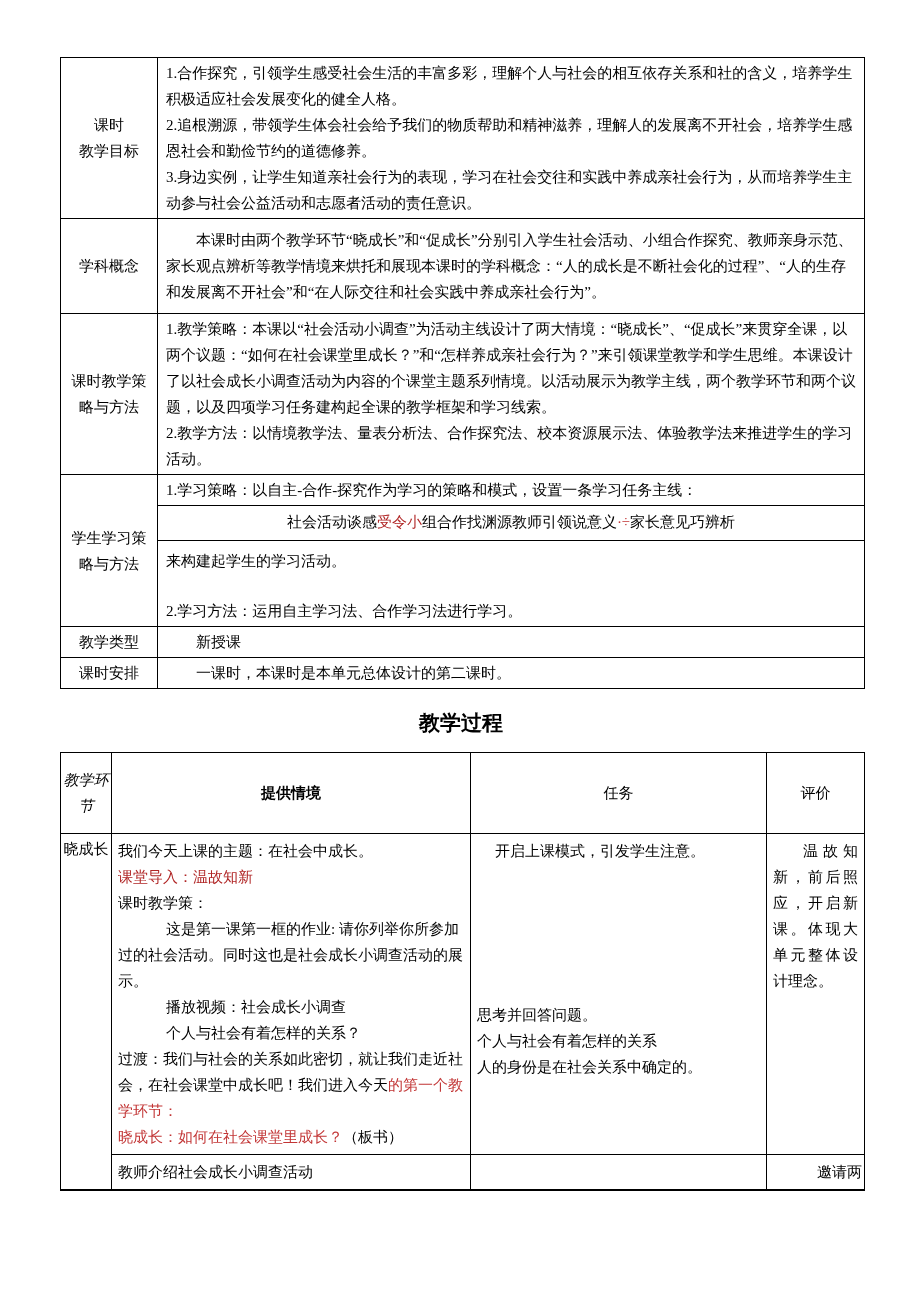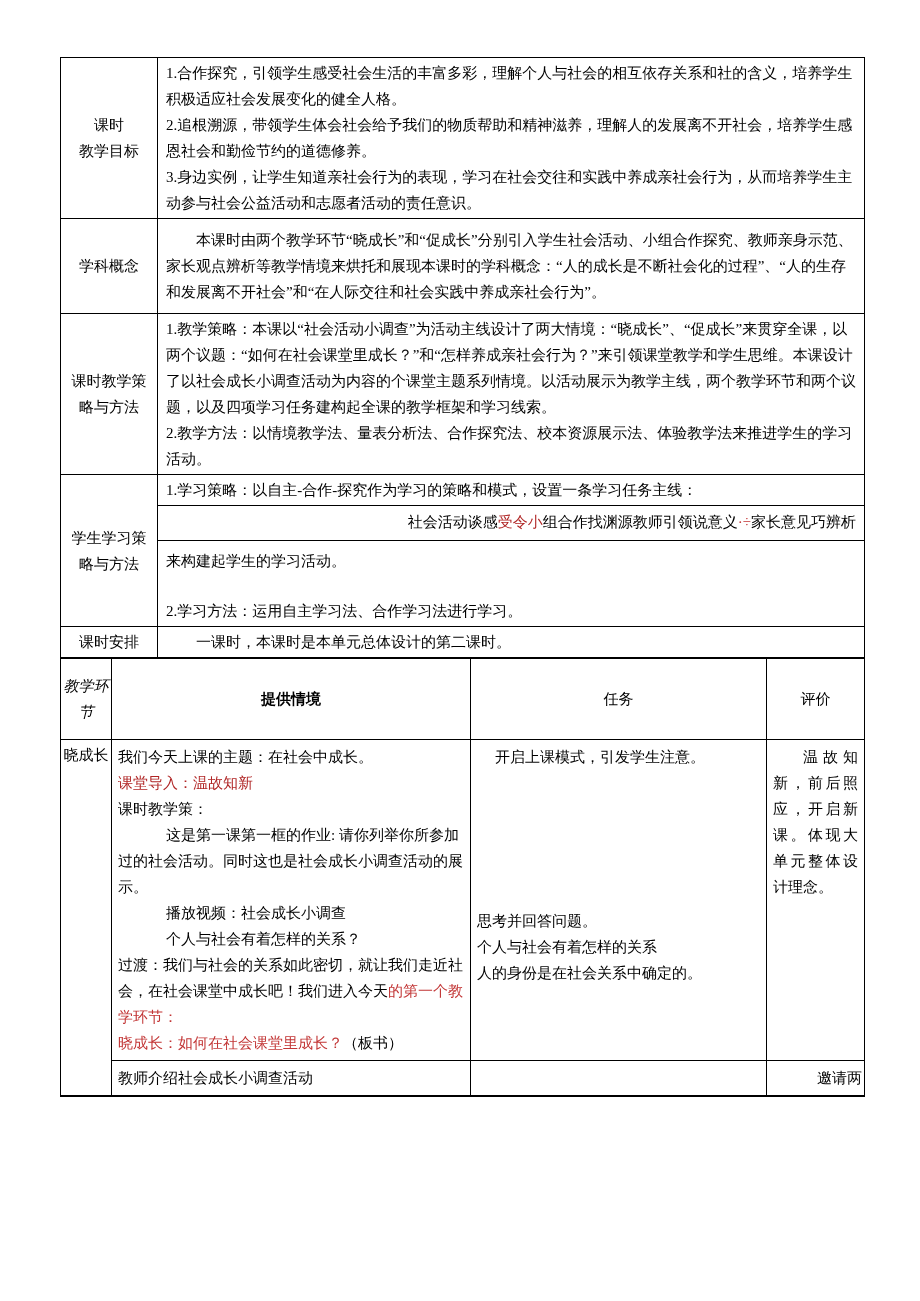--- a/index.html
+++ b/index.html
@@ -30,21 +30,21 @@
     padding: 2px 8px;
   }
   .t1 .content { vertical-align: middle; }
   .indent2 { text-indent: 2em; }
 
   .taskline {
     border-top: 1px solid #000;
     border-bottom: 1px solid #000;
     margin: 2px -8px 0 -8px;
     padding: 3px 8px 5px 8px;
-    text-align: right;
+    text-align: center;
   }
   .row5-line2 { margin-top: 7px; }
   .row5-line3 { margin-top: 24px; }
 
   .red  { color: var(--red, #c23535); }
   .red-dark { color: var(--red-dark, #b02525); }
 
   
   .process-title {
     font-family: "Liberation Sans", "DejaVu Sans", sans-serif;
@@ -118,30 +118,37 @@
       <td class="content">
         <p>1.学习策略：以自主-合作-探究作为学习的策略和模式，设置一条学习任务主线：</p>
         <div class="taskline">
           <span>社会活动谈感</span><span class="red-dark">受令小</span><span>组合作找渊源教师引领说意义</span><span class="red">·÷</span><span>家长意见巧辨析</span>
         </div>
         <p class="row5-line2">来构建起学生的学习活动。</p>
         <p class="row5-line3">2.学习方法：运用自主学习法、合作学习法进行学习。</p>
       </td>
     </tr>
 
+    <tr style="height:31px">
+      <td class="label">教学类型</td>
+      <td class="content">
+        <p class="indent2">新授课</p>
+      </td>
+    </tr>
 
     <tr style="height:26px">
       <td class="label">课时安排</td>
       <td class="content">
         <p class="indent2">一课时，本课时是本单元总体设计的第二课时。</p>
       </td>
     </tr>
   </tbody>
     </table>
 
+  <div class="process-title">教学过程</div>
 
   <table class="t2">
     <colgroup>
       <col style="width:51px">
         <col style="width:359px">
         <col style="width:296px">
         <col style="width:98px">
     </colgroup>
 
     <tbody>

